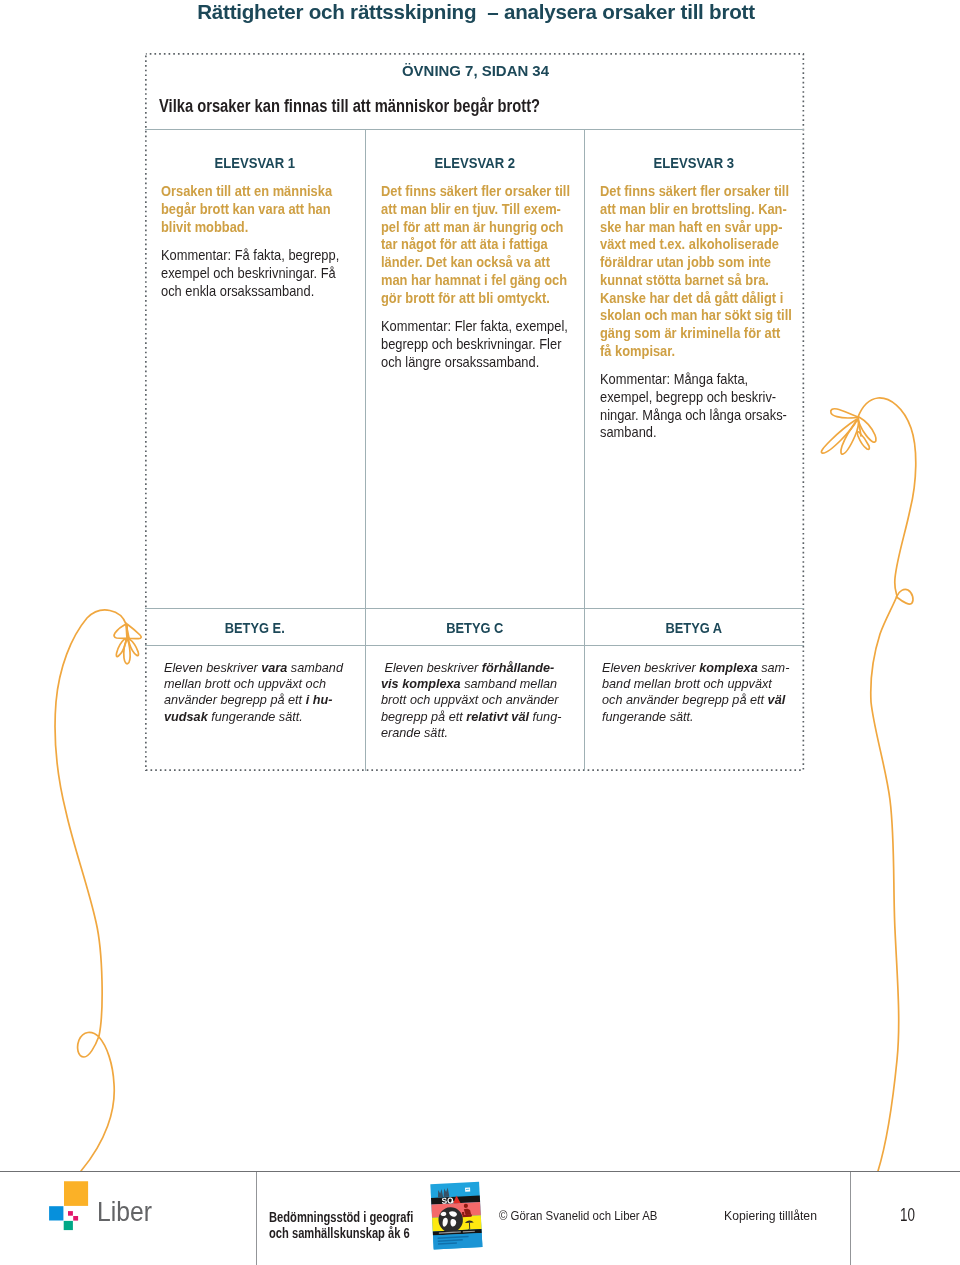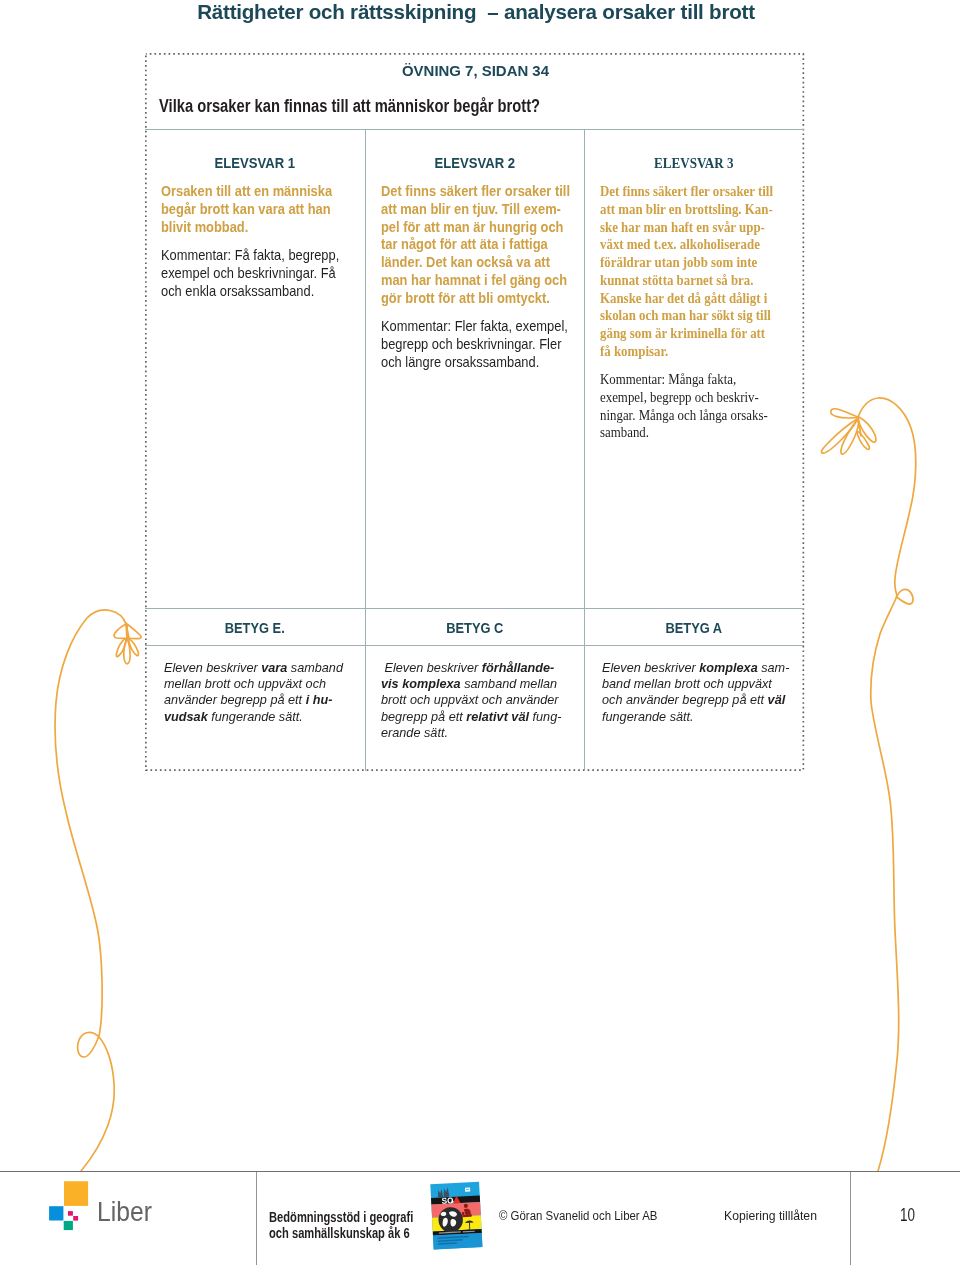--- a/index.html
+++ b/index.html
@@ -165,21 +165,21 @@
             <div class="ln">gör brott för att bli omtyckt.</div>
           </div>
         <div class="ans-comment">
             <div class="ln">Kommentar: Fler fakta, exempel,</div>
             <div class="ln">begrepp och beskrivningar. Fler</div>
             <div class="ln">och längre orsakssamband.</div>
           </div>
       </div>
     </div>
 
-    <div class="ans-col" style="left:439px;font-family:Liberation Serif, serif;">
+    <div class="ans-col" style="left:439px;">
       <div class="ans-head">ELEVSVAR 3</div>
       <div class="ans-body">
         <div class="ans-text">
             <div class="ln">Det finns säkert fler orsaker till</div>
             <div class="ln">att man blir en brottsling. Kan-</div>
             <div class="ln">ske har man haft en svår upp-</div>
             <div class="ln">växt med t.ex. alkoholiserade</div>
             <div class="ln">föräldrar utan jobb som inte</div>
             <div class="ln">kunnat stötta barnet så bra.</div>
             <div class="ln">Kanske har det då gått dåligt i</div>

